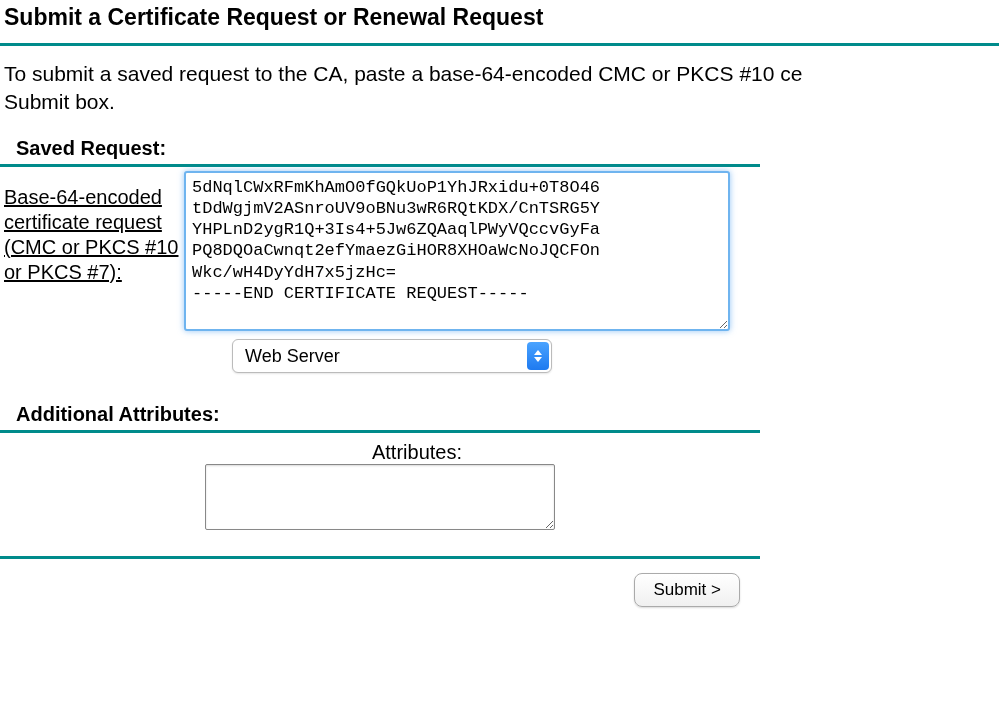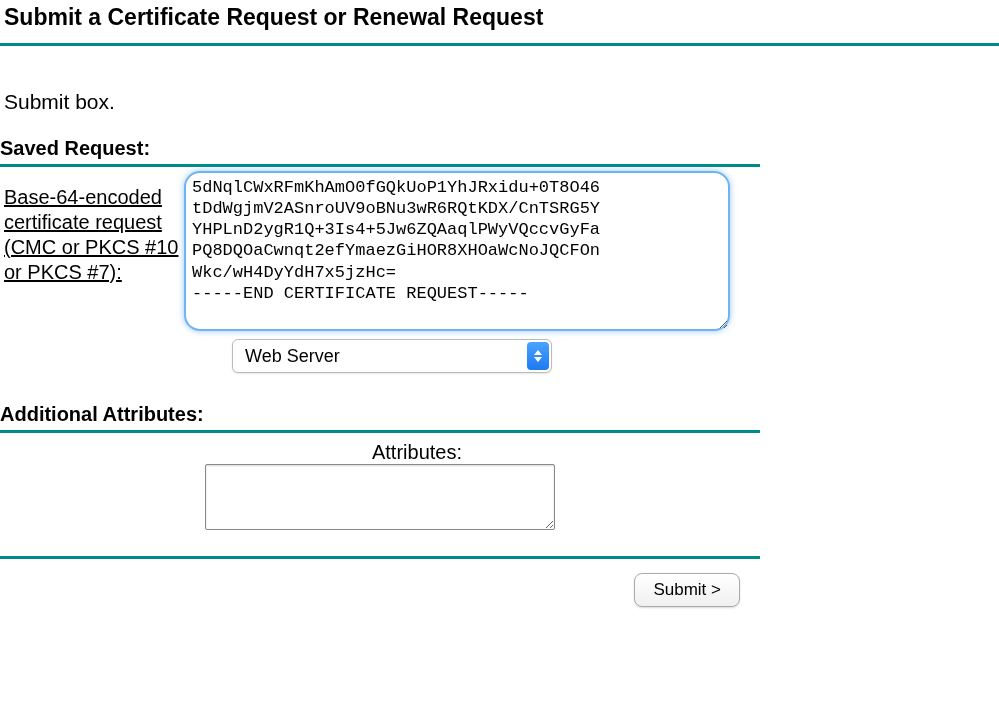--- a/index.html
+++ b/index.html
@@ -27,21 +27,21 @@
   }
   .desc {
     font-size: 21px;
     padding: 14px 4px 0 4px;
     line-height: 1.35;
     white-space: nowrap;
   }
   .section-label {
     font-size: 20px;
     font-weight: bold;
-    padding: 20px 4px 4px 0;
+    padding: 20px 4px 4px 16px;
     border-bottom: 3px solid #008B8B;
   }
   .saved-request-row {
     display: flex;
     align-items: flex-start;
     padding-top: 4px;
   }
   .left-label {
     width: 184px;
     font-size: 20px;
@@ -51,21 +51,21 @@
     text-decoration: underline;
   }
   .request-textarea {
     width: 546px;
     height: 160px;
     font-family: "Courier New", monospace;
     font-size: 17px;
     line-height: 1.25;
     padding: 4px 6px;
     border: 2px solid #6fb4ef;
-    border-radius: 16px;
+    border-radius: 3px;
     box-shadow: 0 0 6px rgba(80,160,240,0.6);
     background: #fff;
     resize: both;
     overflow: scroll;
     white-space: pre;
   }
   .template-row {
     display: flex;
     align-items: center;
     padding: 8px 0 10px 196px;
@@ -160,21 +160,21 @@
   }
 </style>
 </head>
 <body>
 
 <div class="page">
 
   <div class="title">Submit a Certificate Request or Renewal Request</div>
 
   <div class="desc">
-    <br>
+    <span>To submit a saved request to the CA, paste a base-64-encoded CMC or PKCS #10 ce</span><br>
     <span>Submit box.</span>
   </div>
 
   <div class="section-label" style="width:760px">Saved Request:</div>
 
   <div class="saved-request-row">
     <div class="left-label">Base-64-encoded certificate request (CMC or PKCS #10 or PKCS #7):</div>
     <textarea class="request-textarea" style="">5dNqlCWxRFmKhAmO0fGQkUoP1YhJRxidu+0T8O46
 tDdWgjmV2ASnroUV9oBNu3wR6RQtKDX/CnTSRG5Y
 YHPLnD2ygR1Q+3Is4+5Jw6ZQAaqlPWyVQccvGyFa

